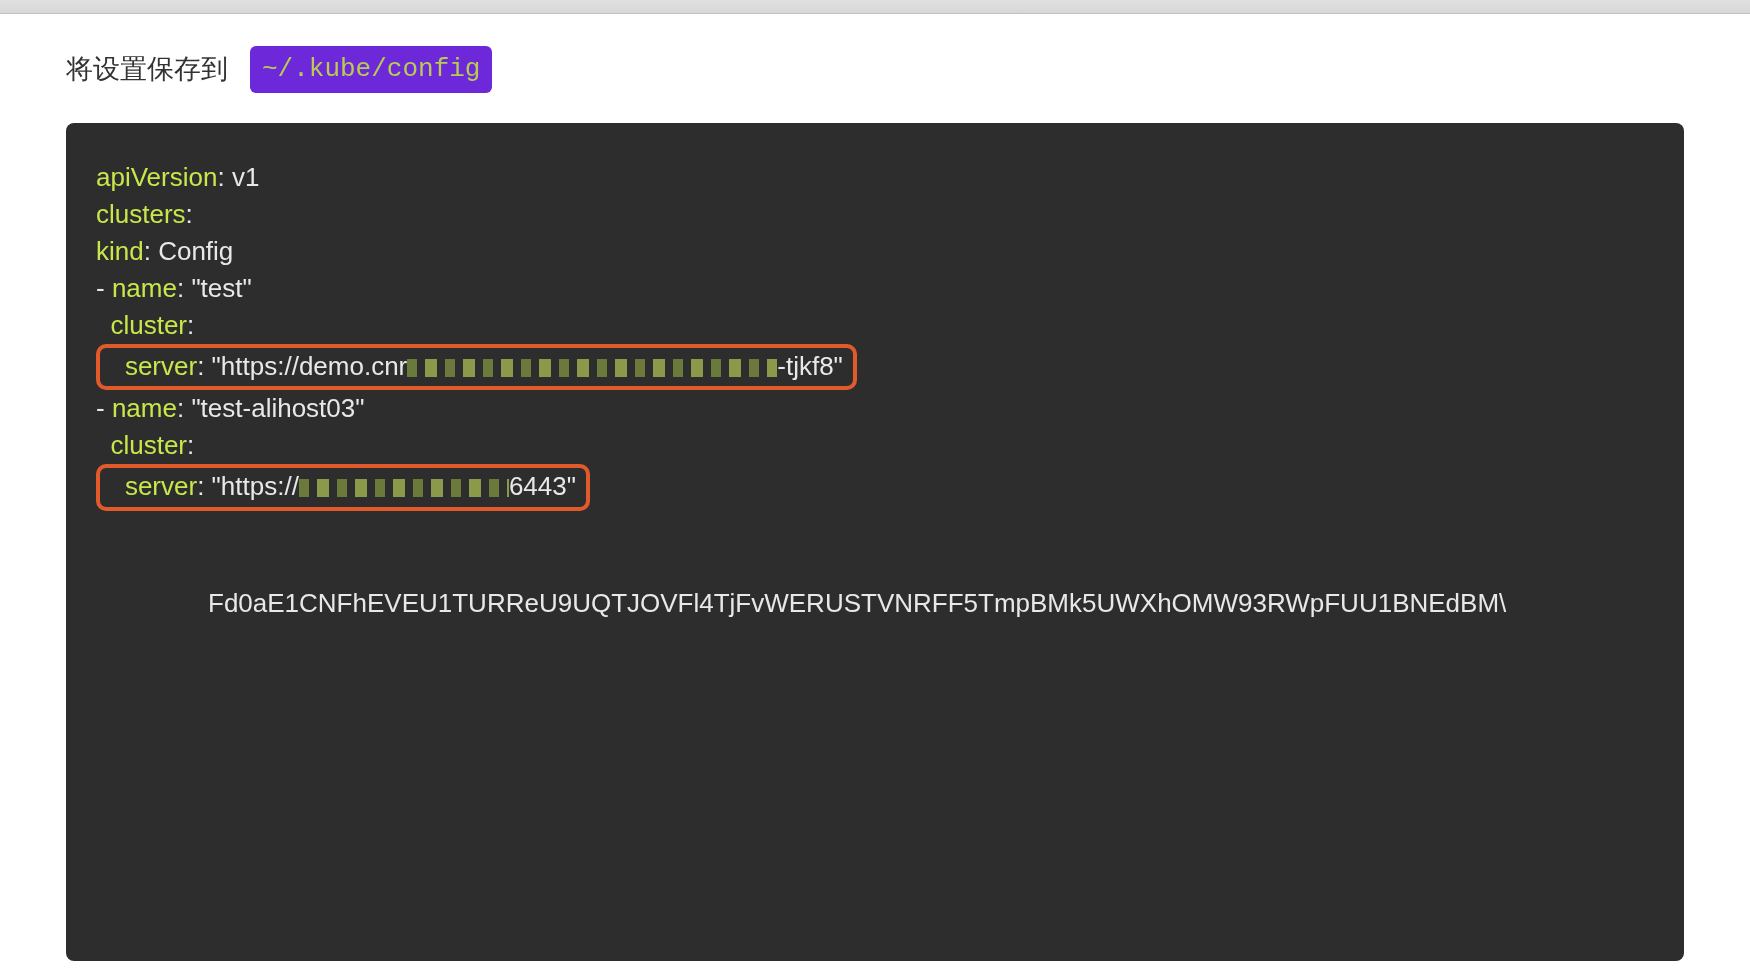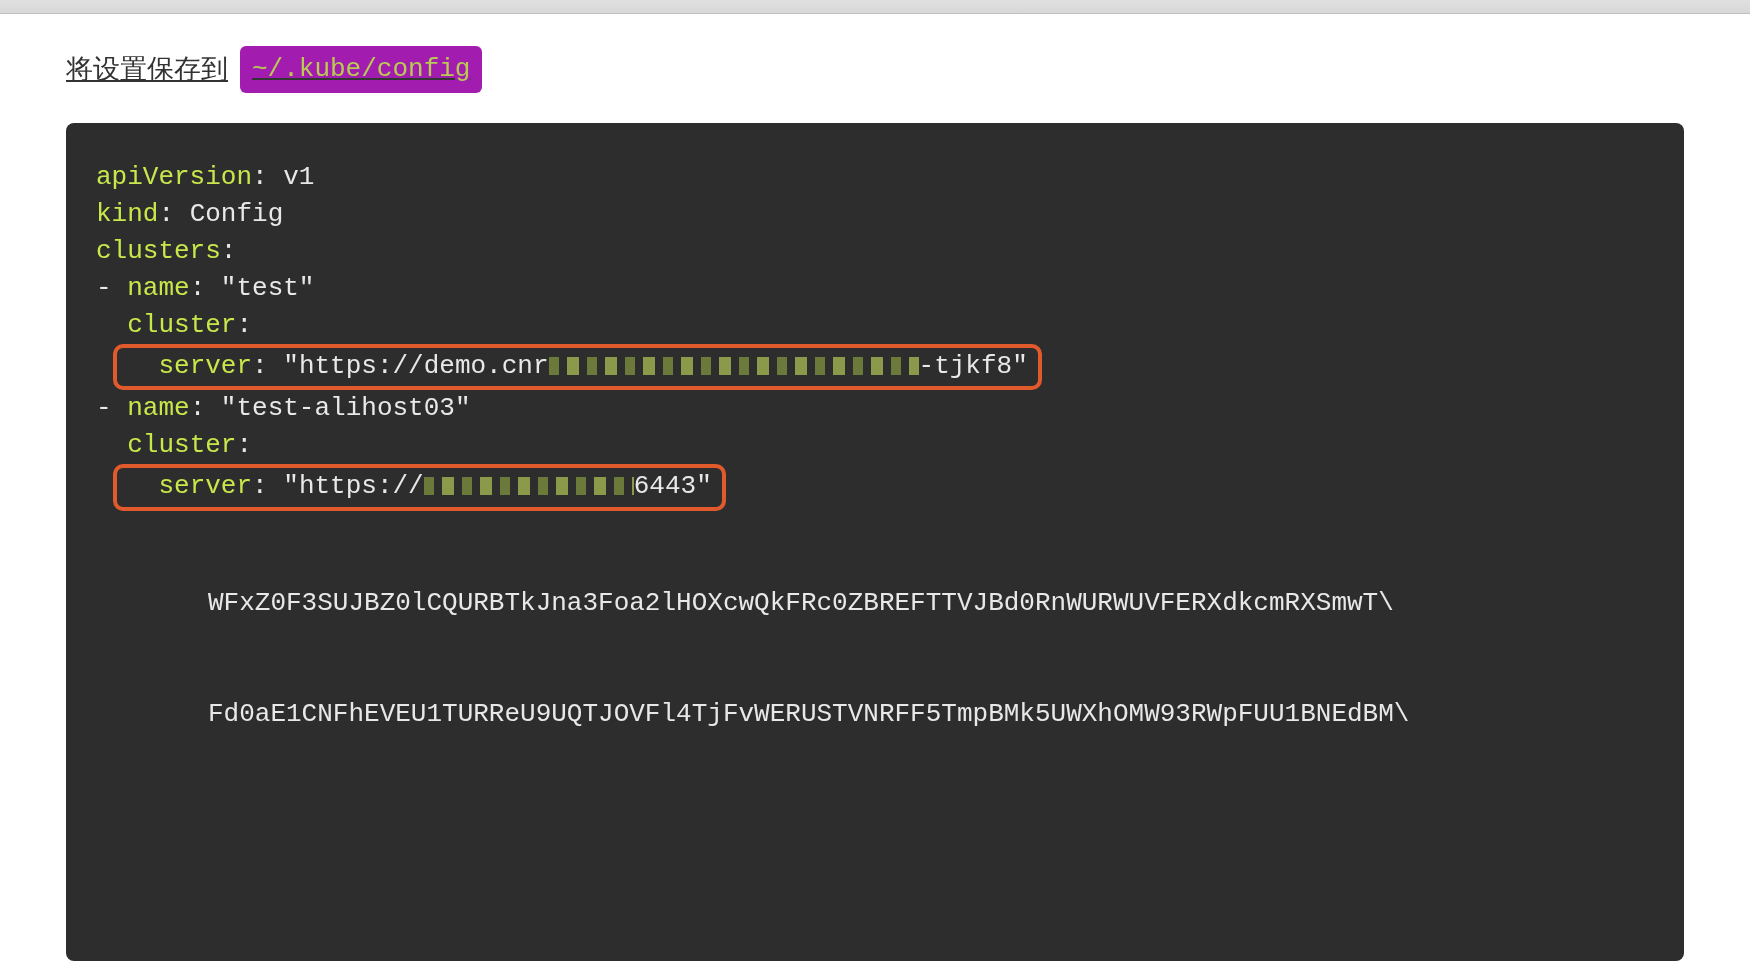--- a/index.html
+++ b/index.html
@@ -22,36 +22,35 @@
     .content-wrap {
       padding: 32px 66px 0 66px;
     }
     .intro-line {
       font-size: 27px;
       color: #333;
       line-height: 1.5;
       margin-bottom: 30px;
       display: flex;
       align-items: center;
-      text-decoration: underline;
     }
     .inline-code {
-      background: #a21caf;
+      background: #6d28d9;
       color: #b8cc52;
       font-family: "SFMono-Regular", Consolas, "Liberation Mono", Menlo, monospace;
       padding: 4px 12px;
       border-radius: 6px;
       font-size: 26px;
-      margin-left: 12px;
+      margin-left: 22px;
     }
     .code-block {
       background: #2d2d2d;
       border-radius: 8px;
       padding: 36px 30px 0 30px;
-      font-family: Liberation Mono, monospace;
+      font-family: Liberation Sans, sans-serif;
       font-size: 26px;
       line-height: 1.42;
       color: #e8e8e8;
       overflow: hidden;
       height: 838px;
     }
     .yaml-line {
       white-space: pre;
     }
     .k { color: #c7e74b; }
@@ -100,33 +99,32 @@
 <div class="top-bar"></div>
 
 <div class="content-wrap">
   <div class="intro-line">
     <span>将设置保存到</span>
     <span class="inline-code">~/.kube/config</span>
   </div>
 
   <div class="code-block">
     <div class="yaml-line"><span class="k">apiVersion</span><span class="p">: </span><span class="v">v1</span></div>
+    <div class="yaml-line"><span class="k">clusters</span><span class="p">:</span></div>
     <div class="yaml-line"><span class="k">kind</span><span class="p">: </span><span class="v">Config</span></div>
-    <div class="yaml-line"><span class="k">clusters</span><span class="p">:</span></div>
 
     <div class="yaml-line"><span class="p">- </span><span class="k">name</span><span class="p">: </span><span class="s">"test"</span></div>
     <div class="yaml-line"><span class="p">  </span><span class="k">cluster</span><span class="p">:</span></div>
     <div class="yaml-line"><span class="p">  </span><span class="highlight-box"><span class="inner"><span class="p">  </span><span class="k">server</span><span class="p">: </span><span class="s">"https://demo.cnr</span><span class="redact w1"></span><span class="s">-tjkf8"</span></span></span></div>
 
     <div class="yaml-line"><span class="p">- </span><span class="k">name</span><span class="p">: </span><span class="s">"test-alihost03"</span></div>
     <div class="yaml-line"><span class="p">  </span><span class="k">cluster</span><span class="p">:</span></div>
     <div class="yaml-line"><span class="p">  </span><span class="highlight-box"><span class="inner"><span class="p">  </span><span class="k">server</span><span class="p">: </span><span class="s">"https://</span><span class="redact w2"></span><span class="s">6443"</span></span></span></div>
 
     <div class="cert-wrap">
-      <span class="cert-line cert-indent"><span class="s">WFxZ0F3SUJBZ0lCQURBTkJna3Foa2lHOXcwQkFRc0ZBREFTTVJBd0RnWURWUVFERXdkcmRXSmwT\</span></span>
       <span class="cert-line cert-indent"><span class="s">Fd0aE1CNFhEVEU1TURReU9UQTJOVFl4TjFvWERUSTVNRFF5TmpBMk5UWXhOMW93RWpFUU1BNEdBM\</span></span>
       
       
       
       
       
       
     </div>
   </div>
 </div>

